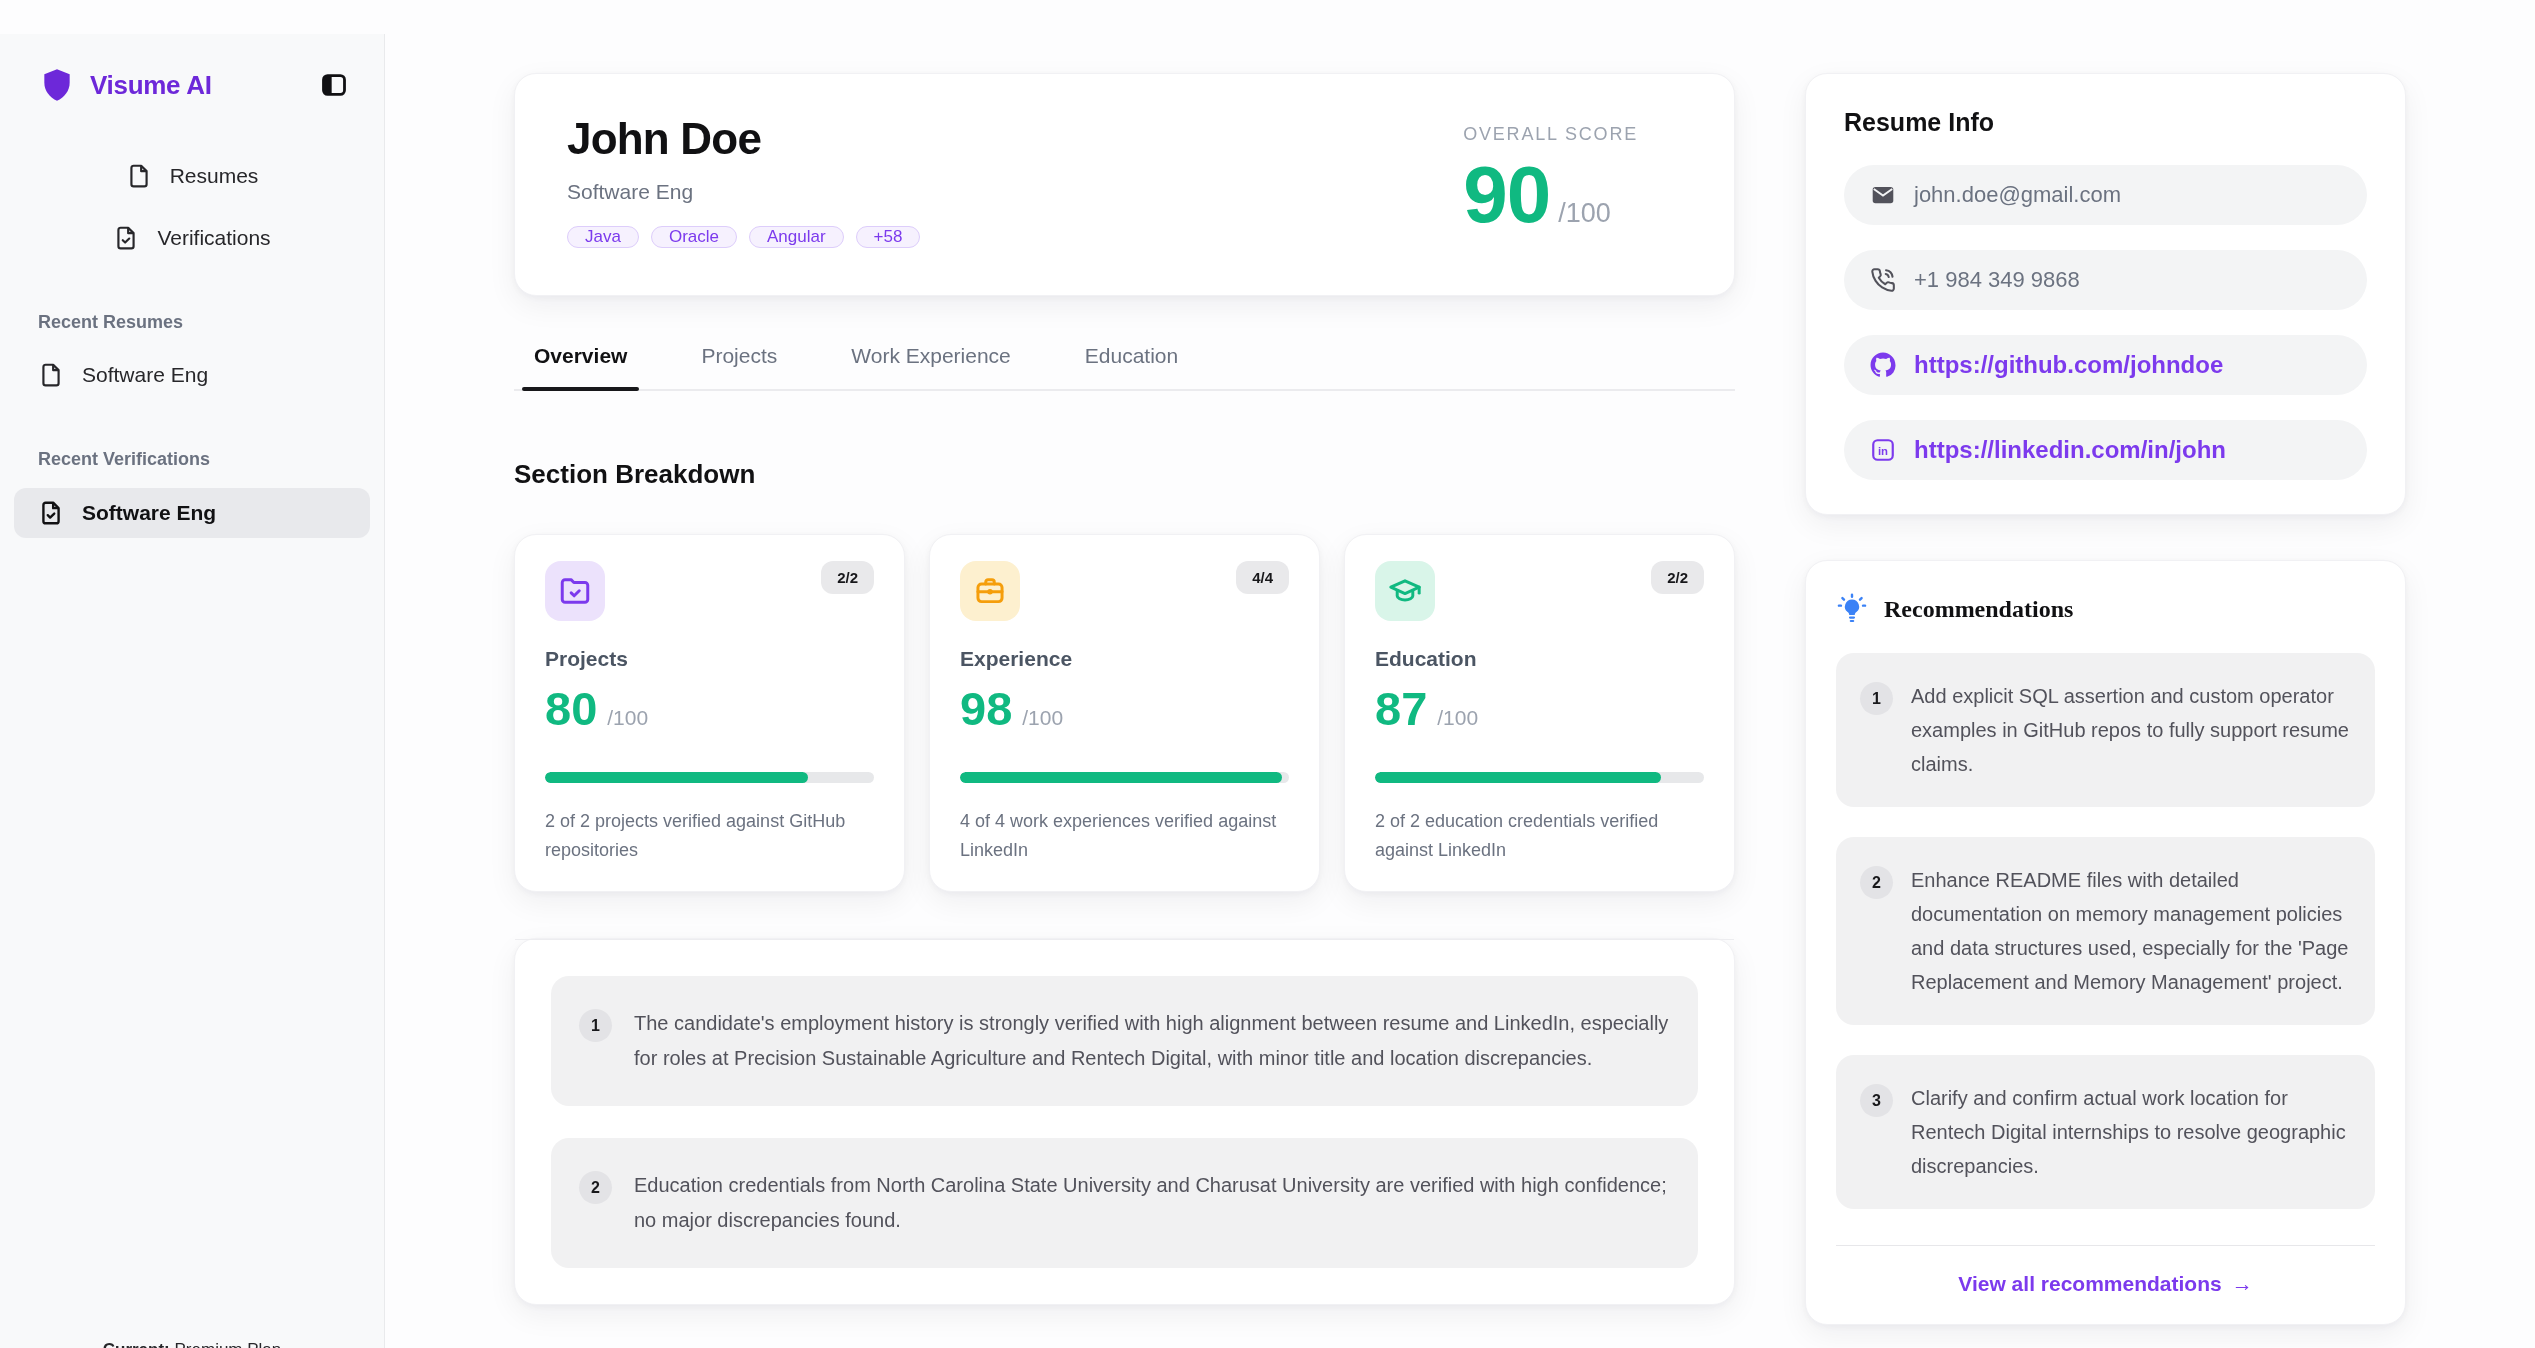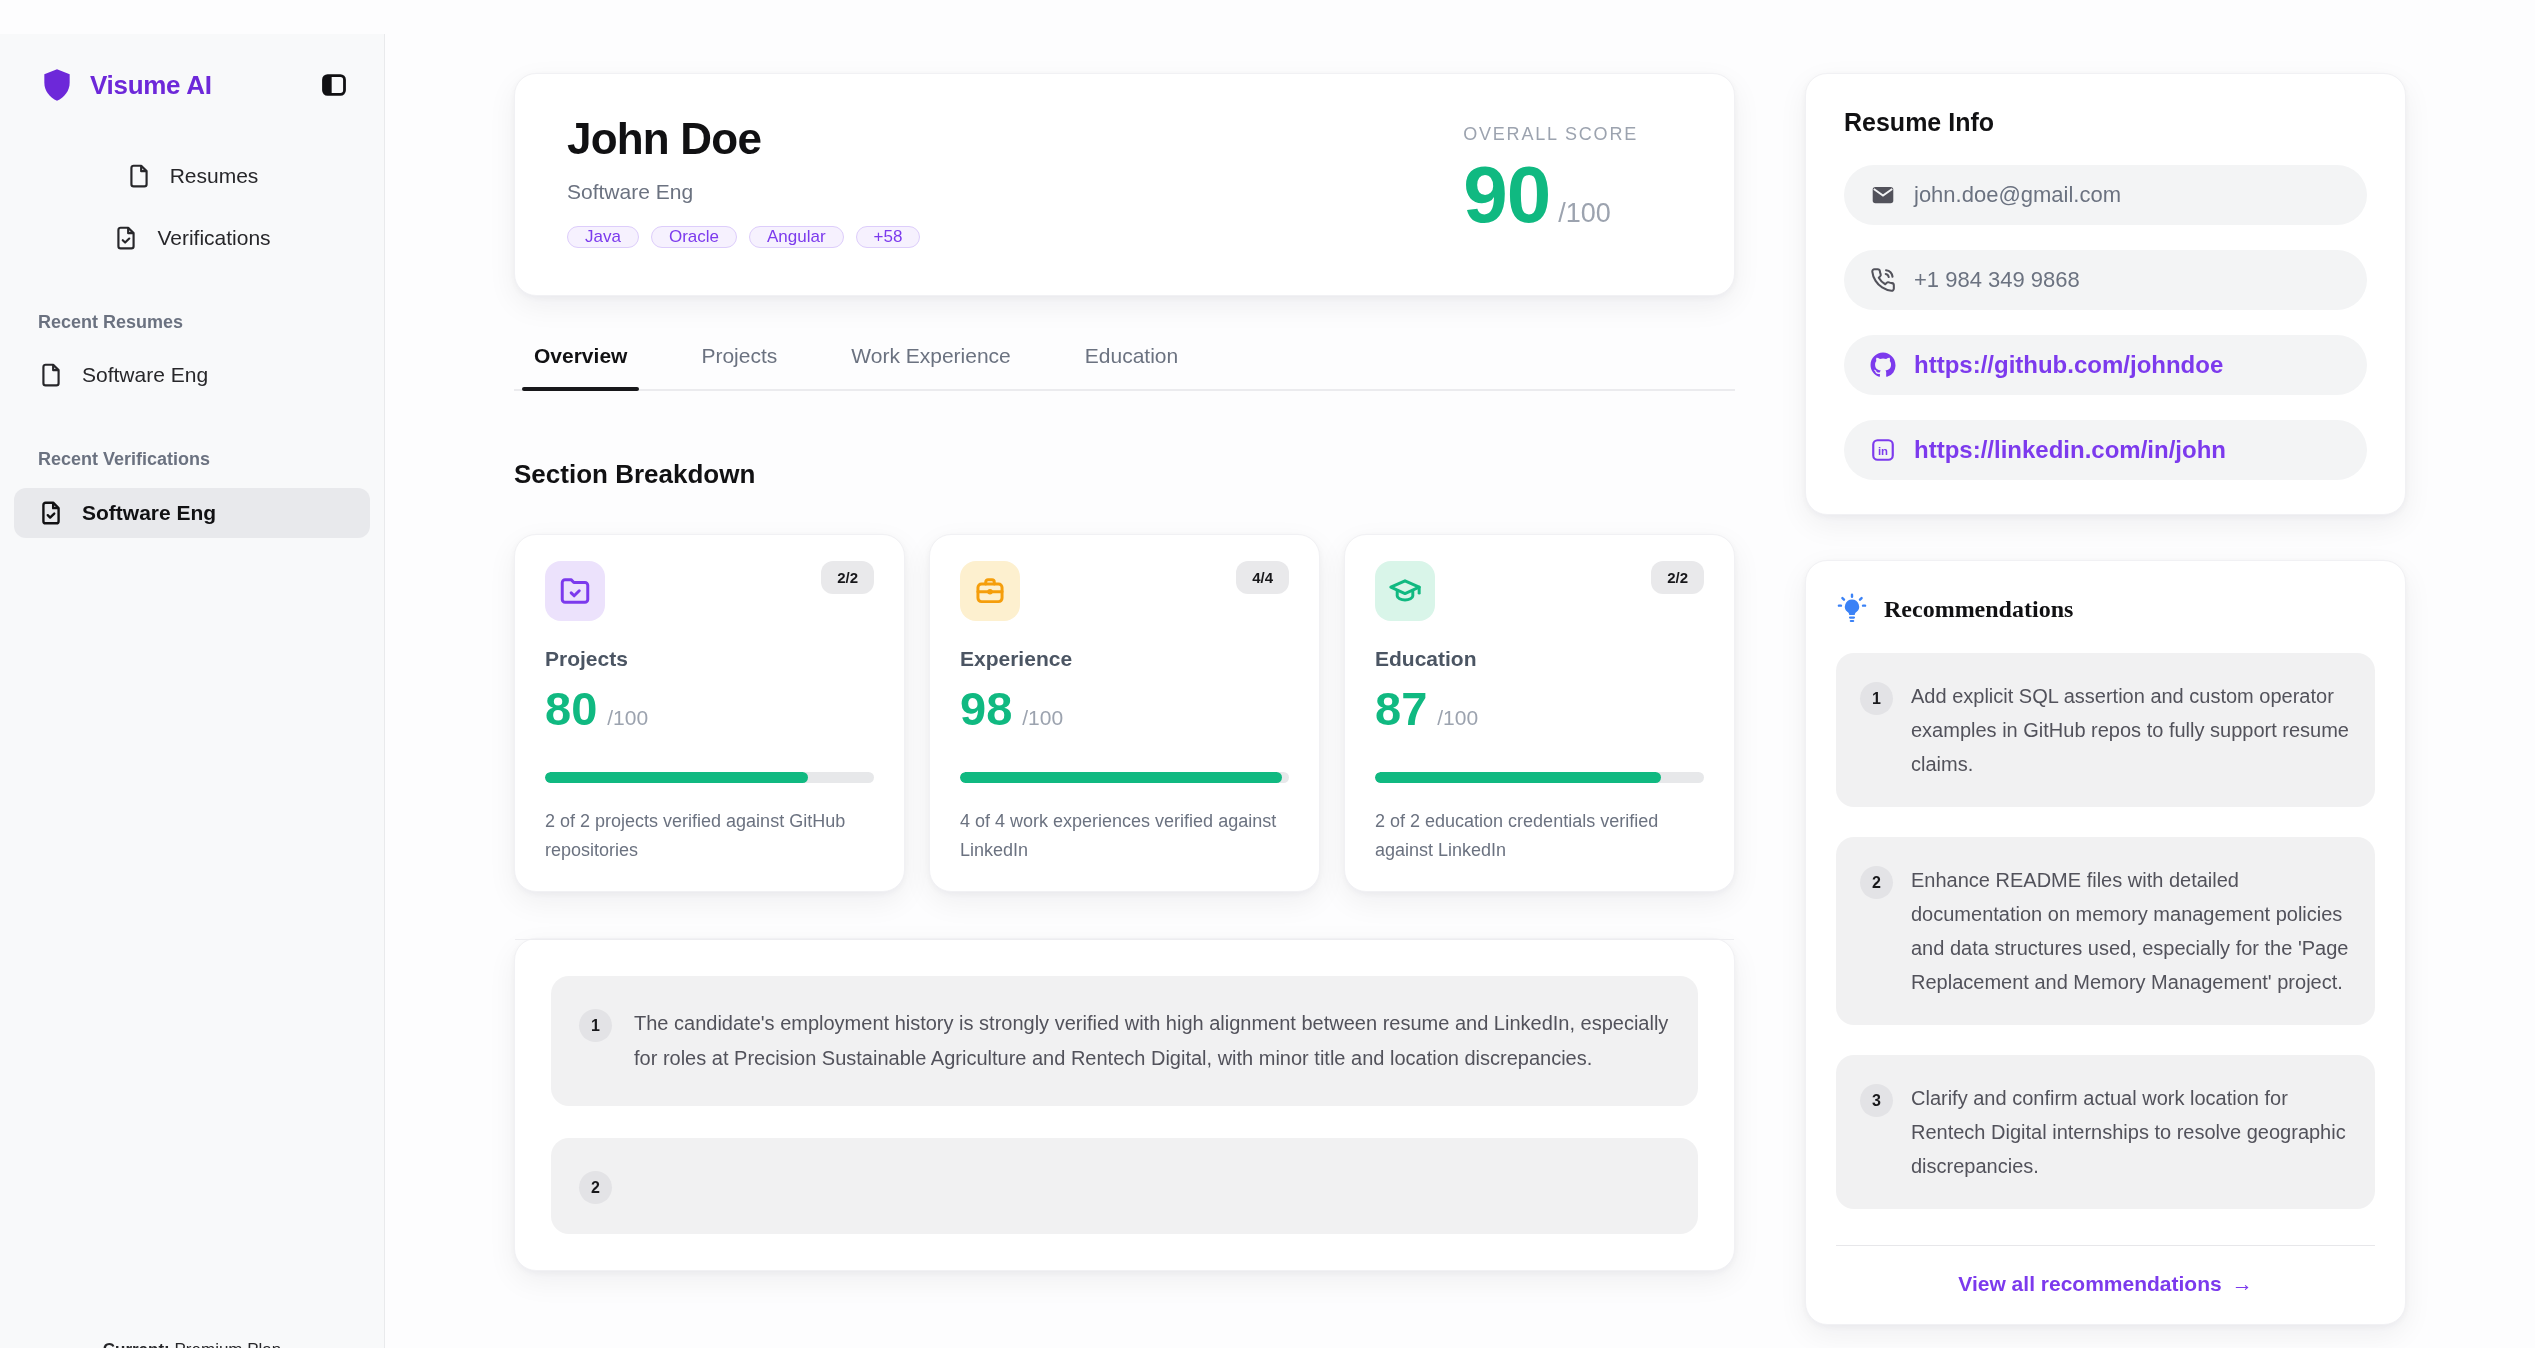--- a/index.html
+++ b/index.html
@@ -288,20 +288,21 @@
 
     <section class="card kf-card">
       <div class="panel-divider"></div>
       <div class="kf-body">
         <div class="note">
           <span class="num-circle">1</span>
           <span class="note-text">The candidate's employment history is strongly verified with high alignment between resume and LinkedIn, especially for roles at Precision Sustainable Agriculture and Rentech Digital, with minor title and location discrepancies.</span>
         </div>
         <div class="note">
           <span class="num-circle">2</span>
+          <span class="note-text">Education credentials from North Carolina State University and Charusat University are verified with high confidence; no major discrepancies found.</span>
         </div>
       </div>
     </section>
   </div>
 
   <div class="col-right">
 
     <section class="card ri-card">
       <div class="ri-title">Resume Info</div>
       <div class="ri-rows">

